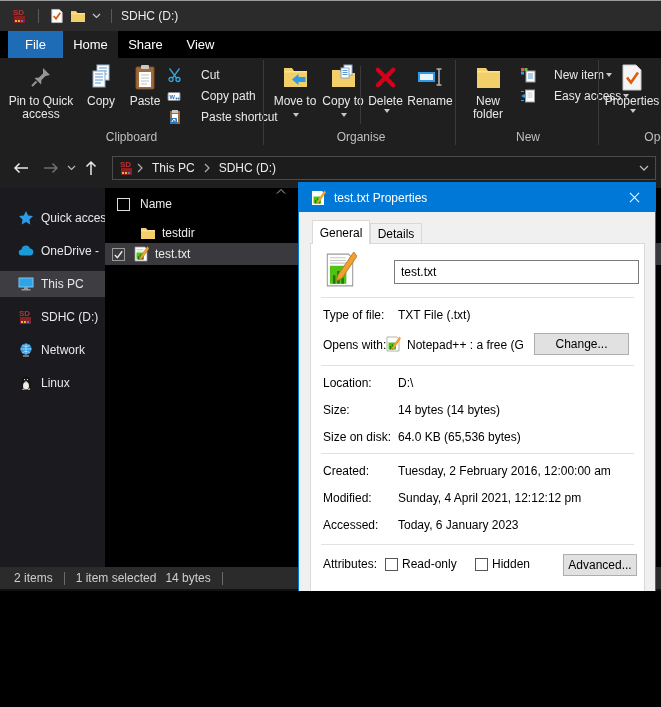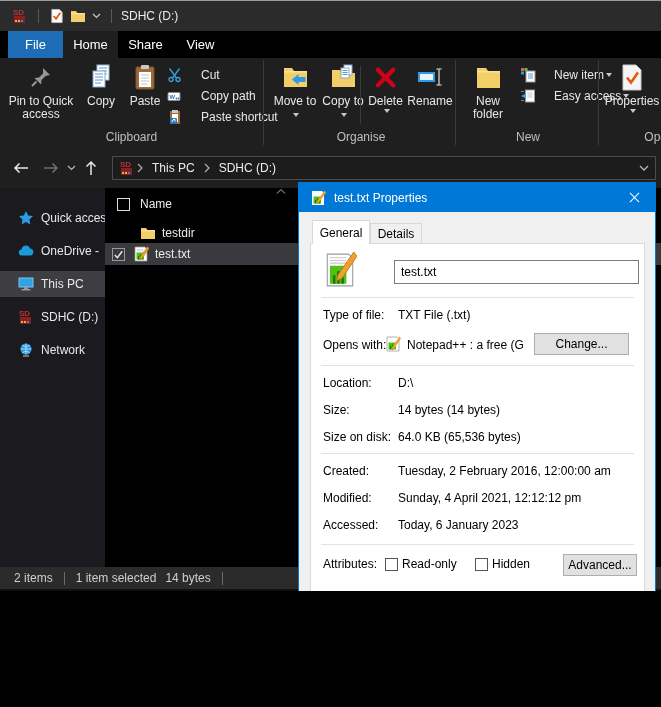--- a/index.html
+++ b/index.html
@@ -423,20 +423,33 @@
       <div class="side-item" style="top:149px">
         <span class="sic">
           <svg width="16" height="16" viewBox="0 0 16 16">
               <circle cx="8" cy="7" r="5.5" fill="#2e9be6"></circle>
               <path d="M2.5 7h11M8 1.5v11M4.2 3.2c2.3 1.8 5.3 1.8 7.6 0M4.2 10.8c2.3-1.8 5.3-1.8 7.6 0" stroke="#bfe3f7" fill="none" stroke-width=".8"></path>
               <rect x="5" y="13.2" width="6" height="1.6" fill="#8a8a8a"></rect>
             </svg>
         </span>
         <span>Network</span>
       </div>
+      <div class="side-item" style="top:182px">
+        <span class="sic">
+          <svg width="16" height="16" viewBox="0 0 16 16">
+              <ellipse cx="8" cy="8" rx="4.8" ry="6.8" fill="#141414"></ellipse>
+              <ellipse cx="8" cy="10.8" rx="3" ry="3.8" fill="#ededed"></ellipse>
+              <circle cx="6.6" cy="4.6" r=".6" fill="#fff"></circle>
+              <circle cx="9.4" cy="4.6" r=".6" fill="#fff"></circle>
+              <path d="M6.6 6h2.8L8 7.6z" fill="#f0a030"></path>
+              <path d="M3.8 15h3l-.6-2.2zM9.2 15h3l-.6-2.2z" fill="#f0a030"></path>
+            </svg>
+        </span>
+        <span>Linux</span>
+      </div>
     </div>
 
     <div class="listpane">
       <span class="abs" style="left:171px;top:1px">
         <svg width="10" height="5" viewBox="0 0 10 5">
             <path d="M1 4.5L5 .5 9 4.5" stroke="#b8b8b8" fill="none"></path>
           </svg>
       </span>
       <div class="list-header">
         <span class="cb" style="margin-left:12px;margin-right:10px"></span>

